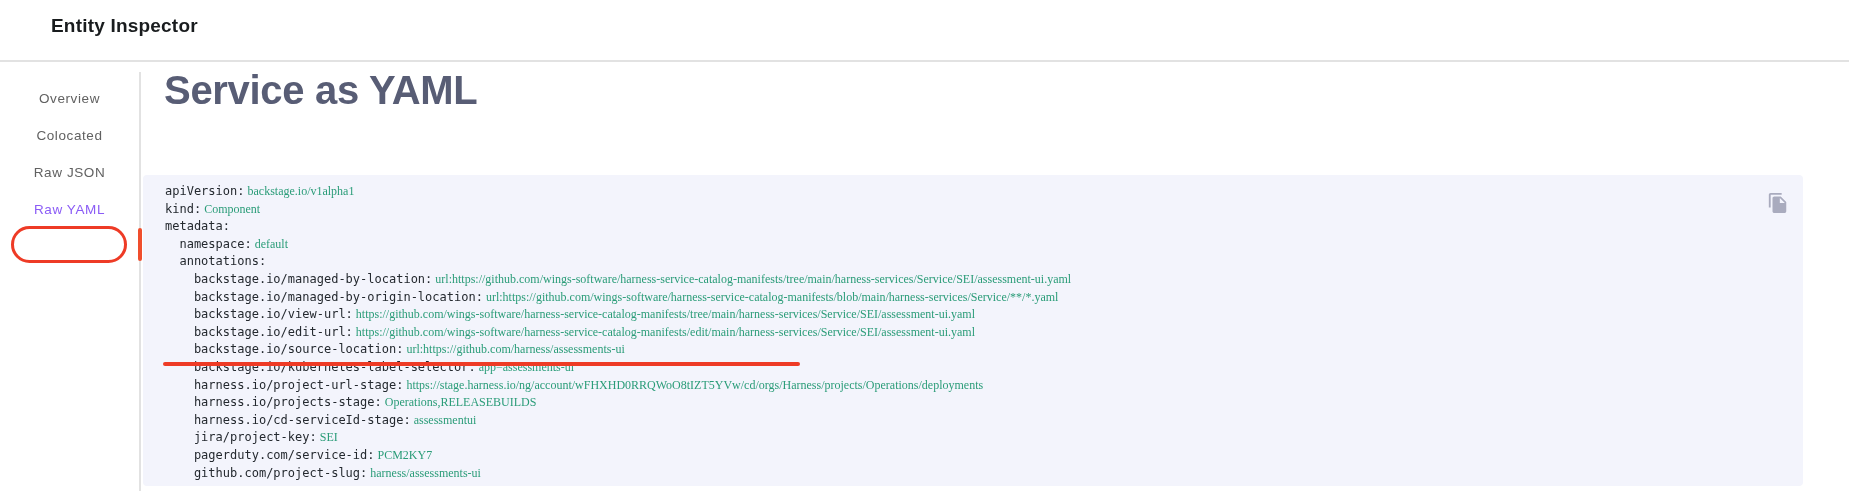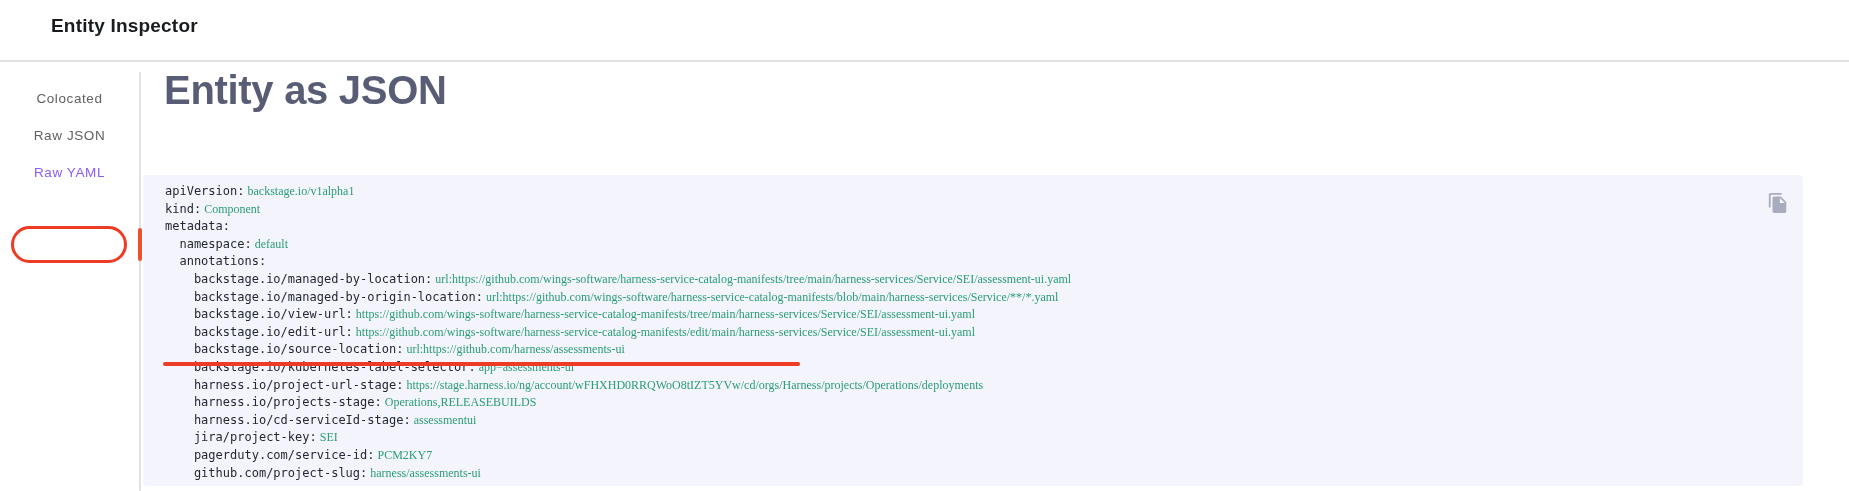--- a/index.html
+++ b/index.html
@@ -32,28 +32,29 @@
 </head>
 <body>
 
 <div id="app">
 
   <div class="dialog-title">Entity Inspector</div>
   <div class="header-divider"></div>
 
   <div class="sidebar-divider"></div>
   <div class="side-tabs" id="side-tabs">
+      <div class="side-tab">Overview</div>
       <div class="side-tab">Colocated</div>
       <div class="side-tab">Raw JSON</div>
       <div class="side-tab active">Raw YAML</div>
     </div>
   <div class="tab-indicator"></div>
   <div class="annotation-circle"></div>
 
-  <h2 class="page-title" style="margin:0;">Entity as JSON</h2>
+  <h2 class="page-title" style="margin:0;">Service as YAML</h2>
 
   <div class="code-block">
     <pre class="code-pre" id="yaml-pre"><div><span class="yaml-key">apiVersion:</span><span class="yaml-value"> backstage.io/v1alpha1</span></div><div><span class="yaml-key">kind:</span><span class="yaml-value"> Component</span></div><div><span class="yaml-key">metadata:</span></div><div><span class="yaml-key">  namespace:</span><span class="yaml-value"> default</span></div><div><span class="yaml-key">  annotations:</span></div><div><span class="yaml-key">    backstage.io/managed-by-location:</span><span class="yaml-value"> url:https://github.com/wings-software/harness-service-catalog-manifests/tree/main/harness-services/Service/SEI/assessment-ui.yaml</span></div><div><span class="yaml-key">    backstage.io/managed-by-origin-location:</span><span class="yaml-value"> url:https://github.com/wings-software/harness-service-catalog-manifests/blob/main/harness-services/Service/**/*.yaml</span></div><div><span class="yaml-key">    backstage.io/view-url:</span><span class="yaml-value"> https://github.com/wings-software/harness-service-catalog-manifests/tree/main/harness-services/Service/SEI/assessment-ui.yaml</span></div><div><span class="yaml-key">    backstage.io/edit-url:</span><span class="yaml-value"> https://github.com/wings-software/harness-service-catalog-manifests/edit/main/harness-services/Service/SEI/assessment-ui.yaml</span></div><div><span class="yaml-key">    backstage.io/source-location:</span><span class="yaml-value"> url:https://github.com/harness/assessments-ui</span></div><div><span class="yaml-key">    backstage.io/kubernetes-label-selector:</span><span class="yaml-value"> app=assessments-ui</span></div><div><span class="yaml-key">    harness.io/project-url-stage:</span><span class="yaml-value"> https://stage.harness.io/ng/account/wFHXHD0RRQWoO8tIZT5YVw/cd/orgs/Harness/projects/Operations/deployments</span></div><div><span class="yaml-key">    harness.io/projects-stage:</span><span class="yaml-value"> Operations,RELEASEBUILDS</span></div><div><span class="yaml-key">    harness.io/cd-serviceId-stage:</span><span class="yaml-value"> assessmentui</span></div><div><span class="yaml-key">    jira/project-key:</span><span class="yaml-value"> SEI</span></div><div><span class="yaml-key">    pagerduty.com/service-id:</span><span class="yaml-value"> PCM2KY7</span></div><div><span class="yaml-key">    github.com/project-slug:</span><span class="yaml-value"> harness/assessments-ui</span></div></pre>
     <button class="copy-button" title="Copy">
       <span style="display:flex;">
         <svg viewBox="0 0 24 24" aria-hidden="true">
           <path d="M16 1H4c-1.1 0-2 .9-2 2v14h2V3h12V1zm-1 4 6 6v10c0 1.1-.9 2-2 2H7.99C6.89 23 6 22.1 6 21l.01-14c0-1.1.89-2 1.99-2H15zm-1 7h5.5L14 6.5V12z"></path>
         </svg>
       </span>
     </button>

